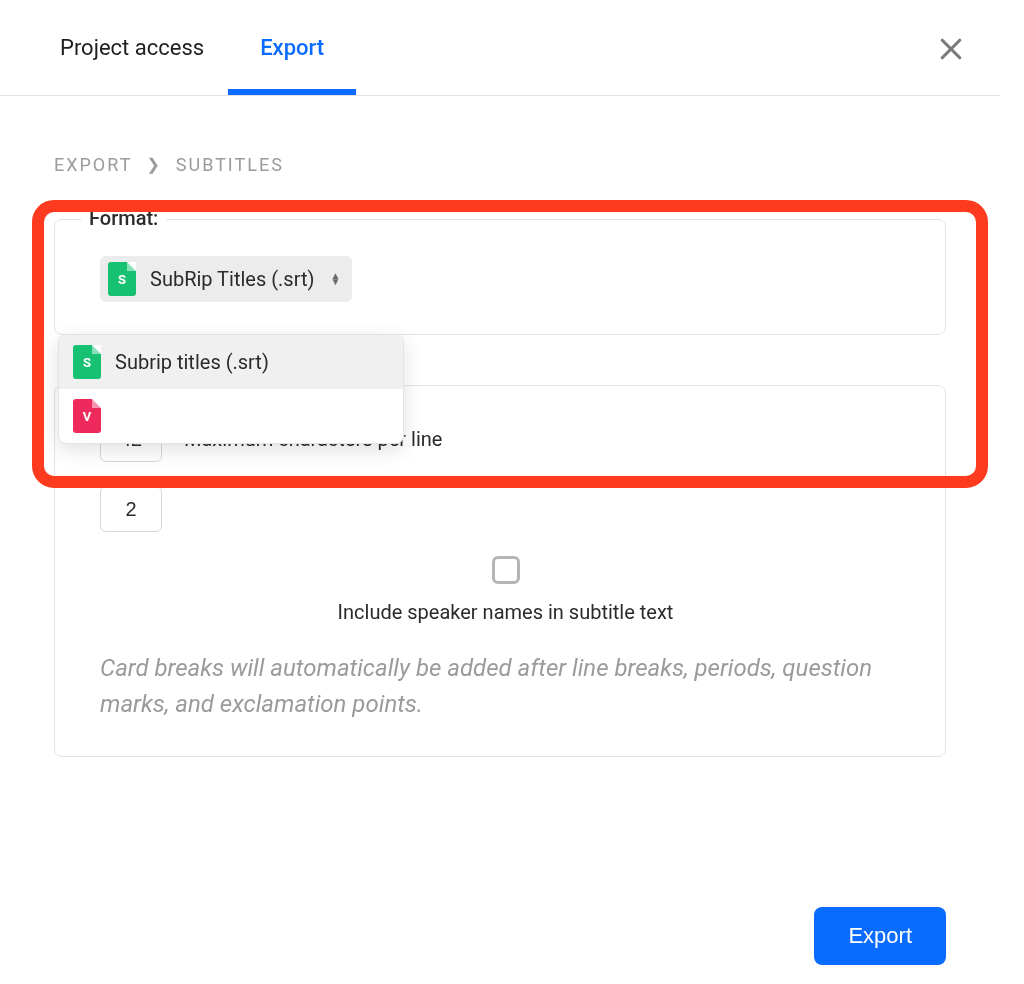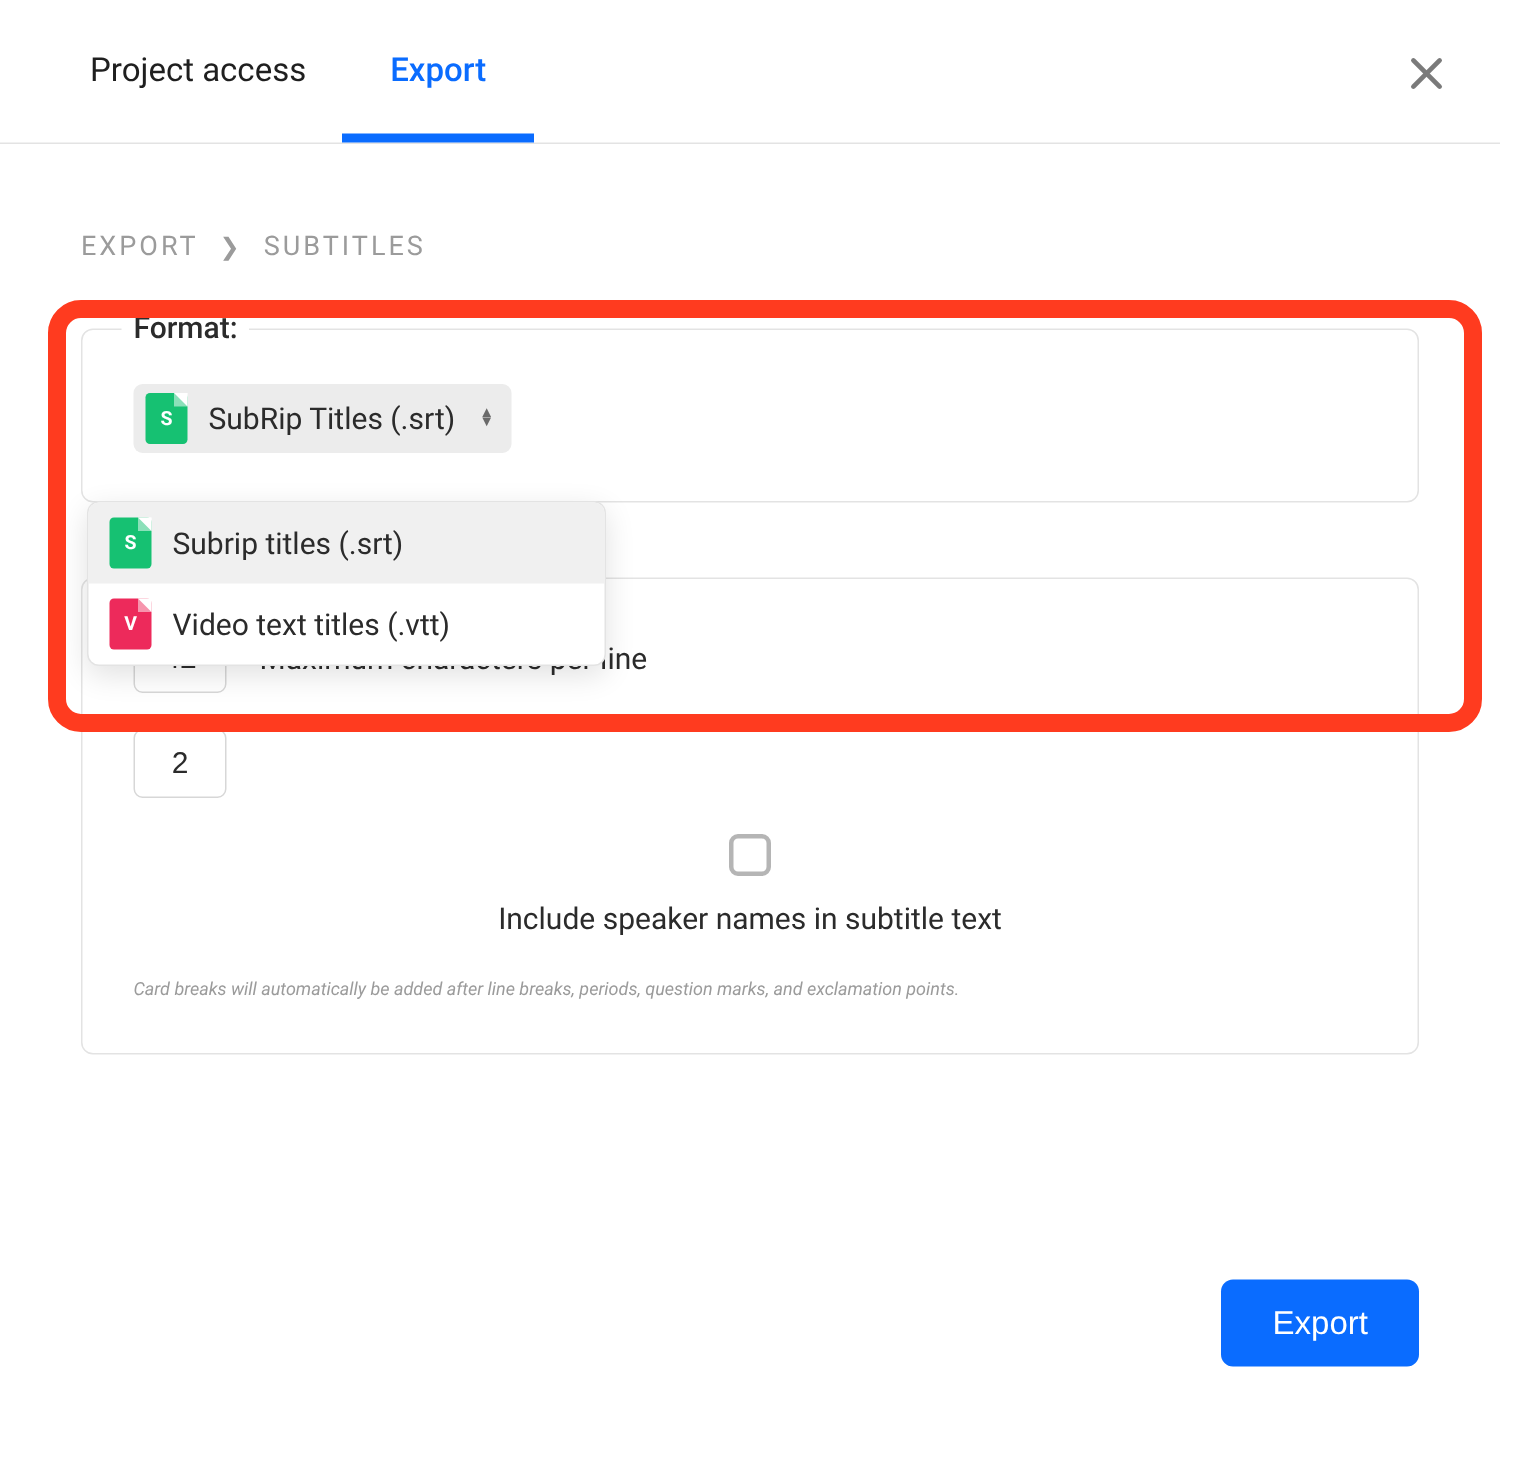--- a/index.html
+++ b/index.html
@@ -76,21 +76,21 @@
     top: 200px;
     height: 288px;
     border: 12px solid #ff3b1f;
     border-radius: 22px;
     pointer-events: none;
     z-index: 50;
   }
   .panel {
     border: 1px solid #e3e3e3;
     border-radius: 8px;
-    padding: 30px 34px 30px 34px;
+    padding: 30px 34px 30px 45px;
     margin-bottom: 50px;
     position: relative;
     background: #fff;
   }
   .panel-legend {
     position: absolute;
     top: -14px;
     left: 26px;
     background: #fff;
     padding: 0 8px;
@@ -185,21 +185,21 @@
     flex-direction: column;
   }
   .checkbox {
     width: 28px;
     height: 28px;
     border: 3px solid #b5b5b5;
     border-radius: 6px;
     cursor: pointer;
   }
   .hint {
-    font-size: 12px;
+    font-size: 24px;
     color: #9b9b9b;
     font-style: italic;
     line-height: 1.5;
   }
   .footer {
     padding: 0 54px 40px 54px;
     display: flex;
     justify-content: flex-end;
     margin-top: 60px;
   }
@@ -269,21 +269,20 @@
 
   </div>
 
   <div class="dropdown">
     <div class="dropdown-item hover">
       <div class="file-icon srt">S</div>
       <span>Subrip titles (.srt)</span>
     </div>
     <div class="dropdown-item">
       <div class="file-icon vtt">V</div>
-      <span>Video text titles (.vtt)</span>
     </div>
   </div>
 
   <div class="highlight-box"></div>
 
   <div class="footer">
     <button class="export-btn">Export</button>
   </div>
 
 </div>

